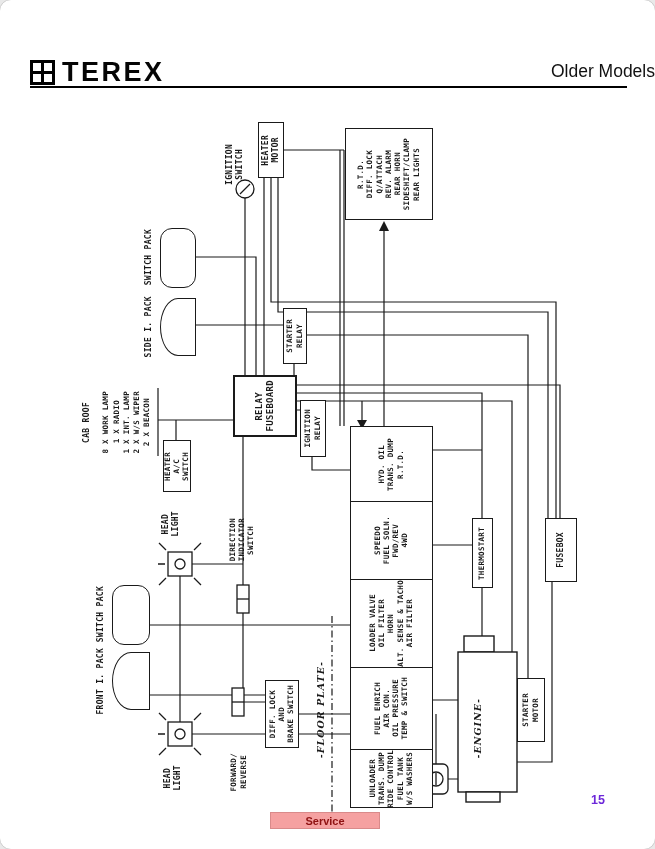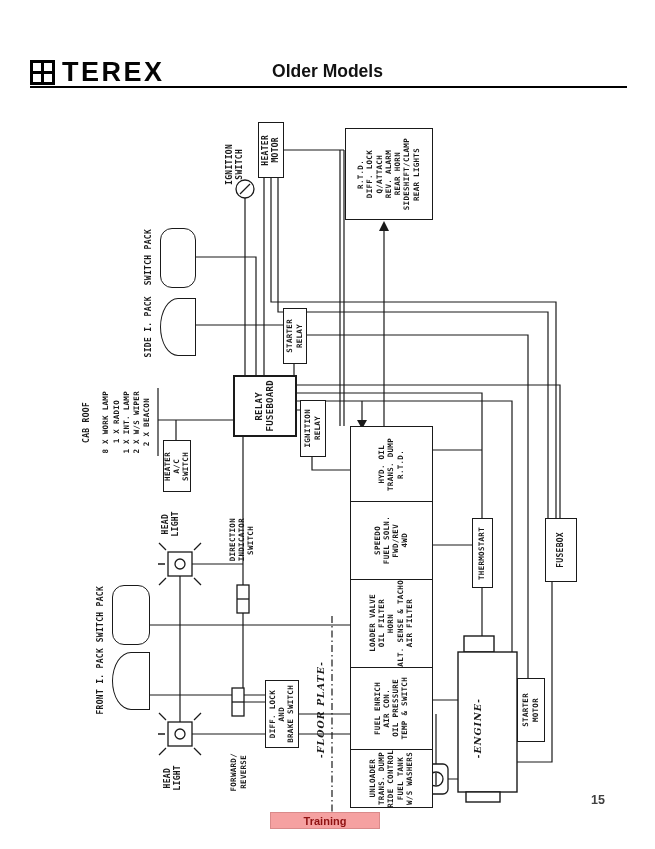--- a/index.html
+++ b/index.html
@@ -3,39 +3,39 @@
 <meta charset="utf-8">
 <style>
   :root{
     --ink:#1a1a1a;
     --button-bg:#f5a1a1;
     --button-text:#8f1212;
     --button-border:#d98a8a;
   }
   *{box-sizing:border-box;margin:0;padding:0;}
   body{background:#e9e9e9;font-family:"Liberation Sans", sans-serif;}
-  #page{position:relative;width:655px;height:849px;background:#ffffff;outline:1px solid #cfcfcf;overflow:hidden;}
+  #page{position:relative;width:655px;height:849px;background:#ffffff;outline:1px solid #cfcfcf;overflow:hidden;border-radius:11px;}
   #wires{position:absolute;left:0;top:0;}
 
   
   #logo{position:absolute;left:30px;top:57px;display:flex;align-items:center;gap:7px;}
   .logo-mark{width:25px;height:25px;border:3px solid #000;
     background:
       linear-gradient(#000,#000) center/100% 3px no-repeat,
       linear-gradient(#000,#000) center/3px 100% no-repeat;}
   #brand{font-size:27px;font-weight:bold;letter-spacing:2.5px;color:#050505;}
-  #title{position:absolute;left:0;right:0;top:61px;text-align:center;font-size:17.5px;color:#111;font-weight:bold;}
+  #title{position:absolute;left:0;right:0;top:61px;text-align:right;font-size:17.5px;color:#111;}
   #tags{position:absolute;right:30px;top:46px;text-align:right;}
   .tag{font-family:"Liberation Serif", serif;font-style:italic;font-weight:bold;font-size:13px;
        color:#000;border-bottom:1.4px solid #000;padding:0 2px 1px 2px;margin-bottom:3px;display:inline-block;}
   .tagrow{text-align:right;}
   #rule{position:absolute;left:30px;right:28px;top:86px;height:1.6px;background:#000;}
 
   
-  #page-number{position:absolute;left:591px;top:793px;font-size:12.5px;font-weight:bold;color:#404040;}
+  #page-number{position:absolute;left:591px;top:793px;font-size:12.5px;font-weight:bold;color:#6d28d9;}
   #contents-btn{position:absolute;left:270px;top:812px;width:110px;height:17px;
     background:var(--button-bg);border:1px solid var(--button-border);
     display:flex;align-items:center;justify-content:center;cursor:pointer;
     font-size:11px;font-weight:bold;color:var(--button-text);}
 
   
   .vtext{writing-mode:vertical-rl;transform:rotate(180deg);
     font-family:"DejaVu Sans Mono", monospace;font-weight:bold;font-size:8px;
     letter-spacing:0.3px;line-height:1.1;color:var(--ink);white-space:nowrap;}
   .sm{font-size:7.5px;}
@@ -296,15 +296,15 @@
   <div class="dbox" style="left:517px;top:678px;width:28px;height:64px;">
     <span class="vtext sm">STARTER</span>
     <span class="vtext sm">MOTOR</span>
   </div>
 
   <div class="vgroup" style="left:467px;top:686px;width:22px;height:84px;">
     <span class="vtext ital">-ENGINE-</span>
   </div>
 
   <div id="page-number">15</div>
-  <div id="contents-btn">Training</div>
+  <div id="contents-btn">Service</div>
 
 </div>
 
 </body></html>

